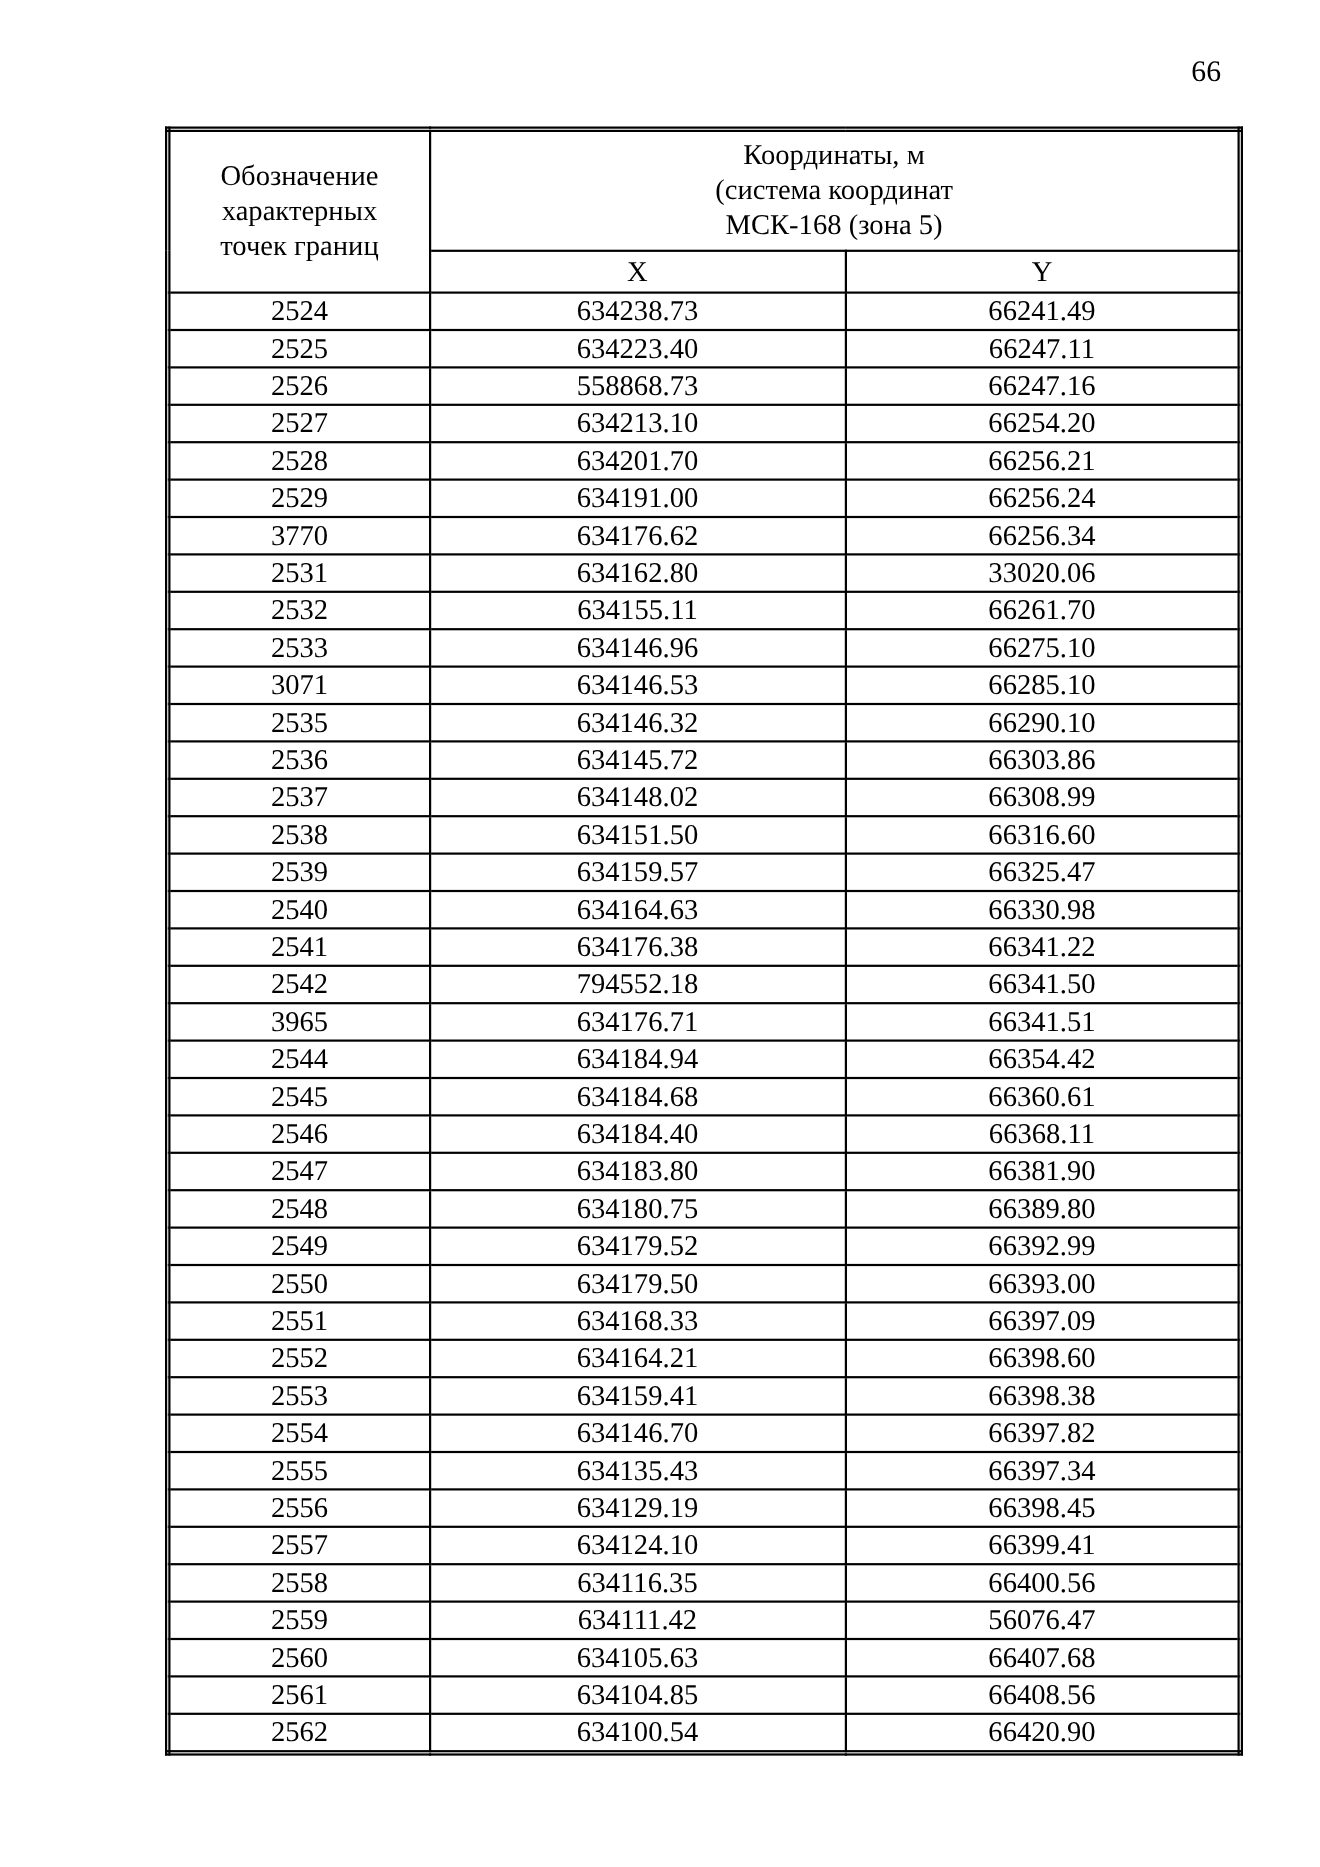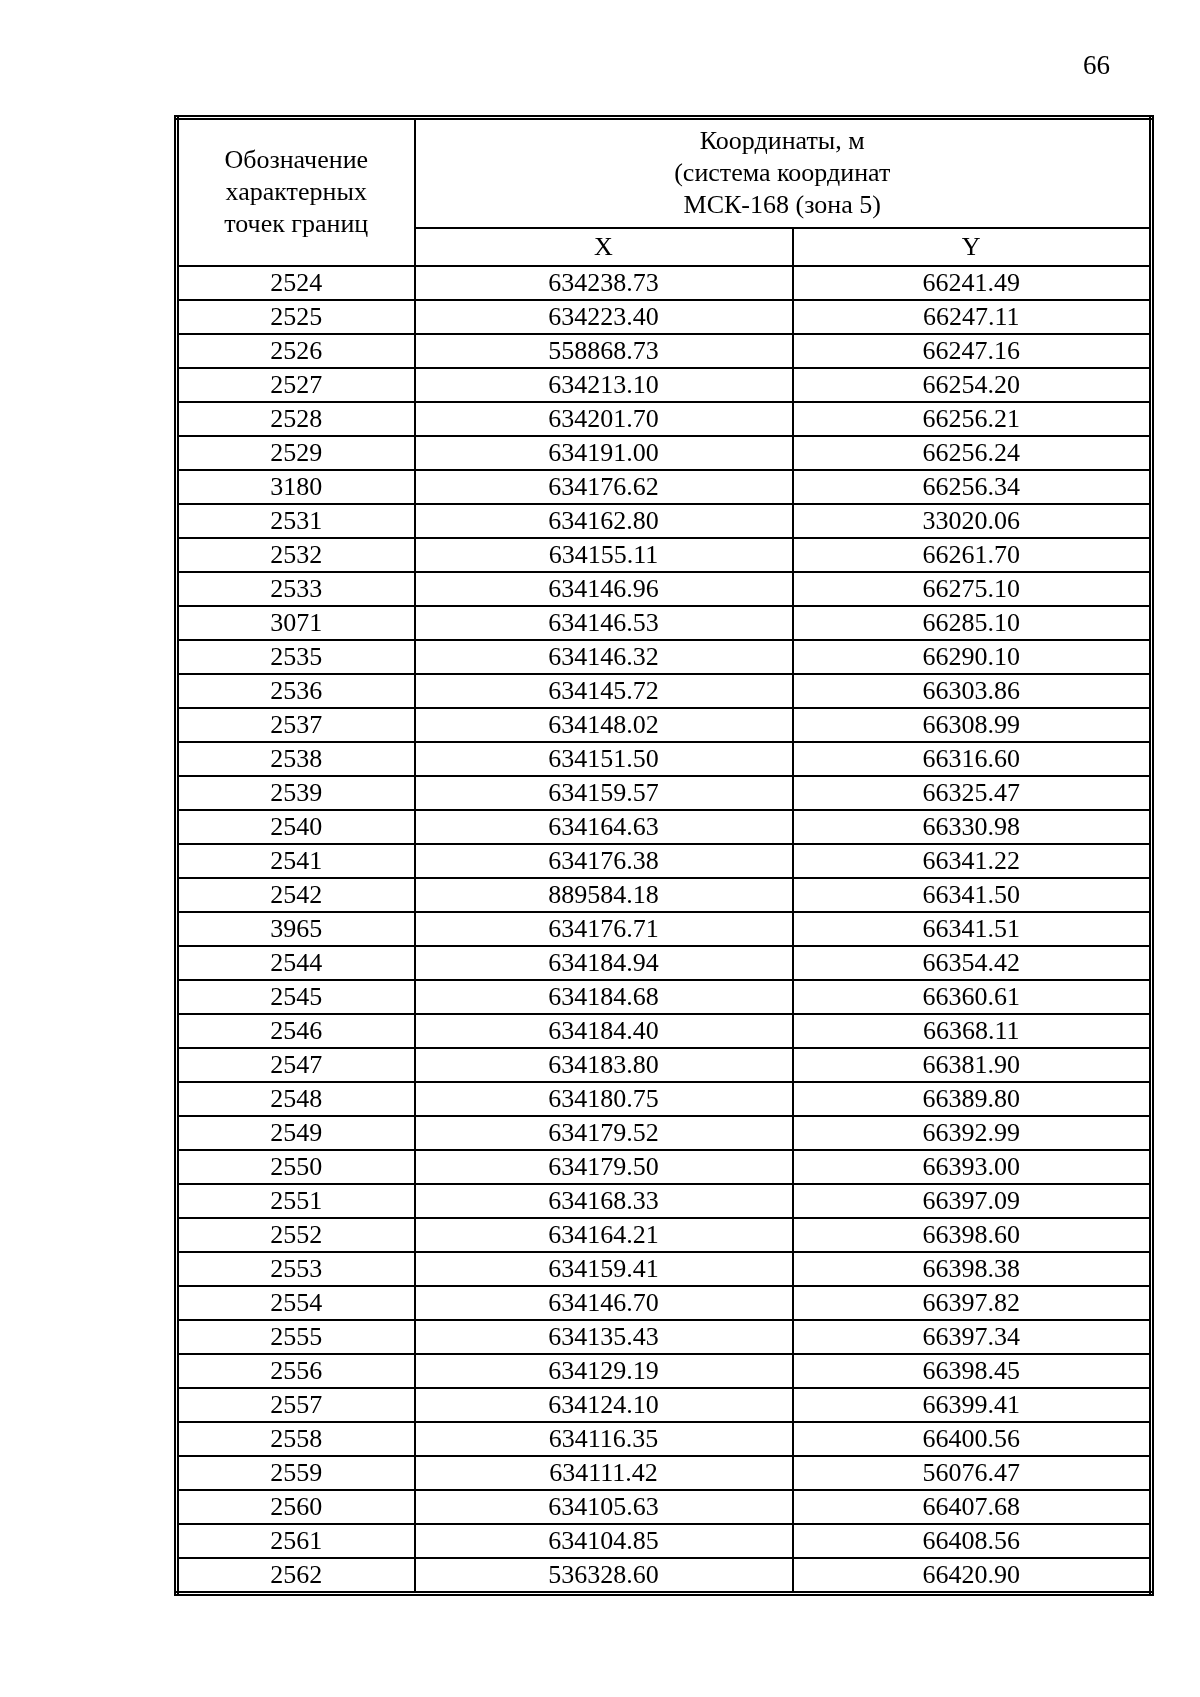--- a/index.html
+++ b/index.html
@@ -25,21 +25,20 @@
   }
   table.coords {
     position: absolute;
     left: 150px;
     top: 115px;
     width: 975px;
     height: 1455px;
     border-collapse: collapse;
     table-layout: fixed;
     border: 5px double #000000;
-    margin-left: 24px;
   }
   table.coords th,
   table.coords td {
     border: 2px solid #000000;
     font-size: 26px;
     font-weight: normal;
     text-align: center;
     vertical-align: middle;
     padding: 0;
     line-height: 32px;
@@ -115,21 +114,21 @@
           <td>2528</td>
           <td>634201.70</td>
           <td>66256.21</td>
         </tr>
         <tr>
           <td>2529</td>
           <td>634191.00</td>
           <td>66256.24</td>
         </tr>
         <tr>
-          <td>3180</td>
+          <td>3770</td>
           <td>634176.62</td>
           <td>66256.34</td>
         </tr>
         <tr>
           <td>2531</td>
           <td>634162.80</td>
           <td>33020.06</td>
         </tr>
         <tr>
           <td>2532</td>
@@ -176,21 +175,21 @@
           <td>634164.63</td>
           <td>66330.98</td>
         </tr>
         <tr>
           <td>2541</td>
           <td>634176.38</td>
           <td>66341.22</td>
         </tr>
         <tr>
           <td>2542</td>
-          <td>889584.18</td>
+          <td>794552.18</td>
           <td>66341.50</td>
         </tr>
         <tr>
           <td>3965</td>
           <td>634176.71</td>
           <td>66341.51</td>
         </tr>
         <tr>
           <td>2544</td>
           <td>634184.94</td>
@@ -276,19 +275,19 @@
           <td>634105.63</td>
           <td>66407.68</td>
         </tr>
         <tr>
           <td>2561</td>
           <td>634104.85</td>
           <td>66408.56</td>
         </tr>
         <tr>
           <td>2562</td>
-          <td>536328.60</td>
+          <td>634100.54</td>
           <td>66420.90</td>
         </tr>
       </tbody>
   </table>
 
 </div>
 
 </body></html>

